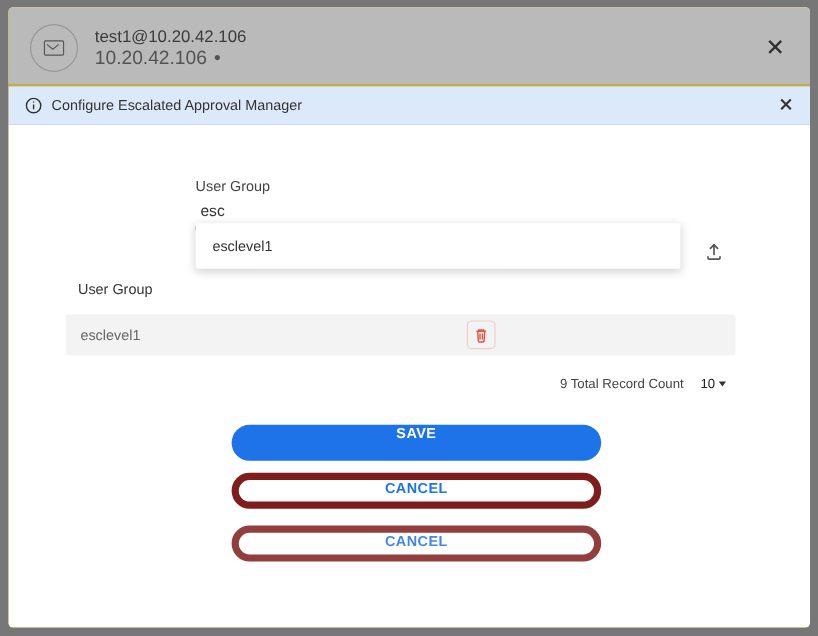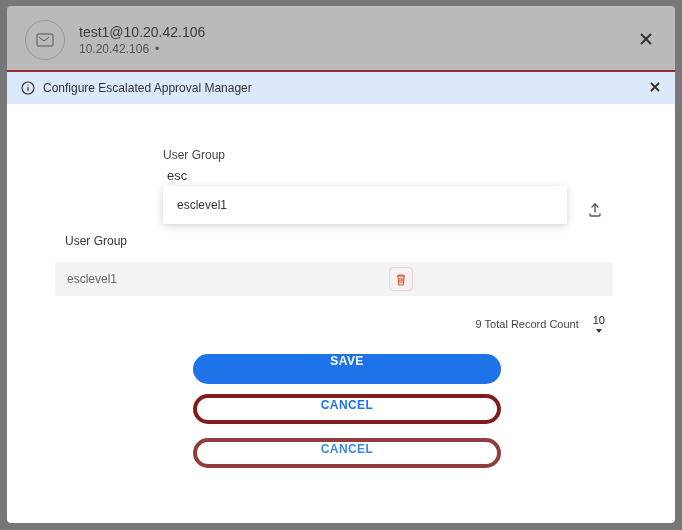--- a/index.html
+++ b/index.html
@@ -4,42 +4,42 @@
 <style>
   * { box-sizing: border-box; margin: 0; padding: 0; }
   html, body { width: 682px; height: 530px; font-family: Arial, Helvetica, sans-serif; }
   body { background: #777; position: relative; overflow: hidden; }
 
   
 
   .main-panel {
     position: absolute;
     left: 7px; top: 6px; right: 7px; bottom: 7px;
-    background: #b91c1c;
+    background: #fde047;
     border-radius: 4px;
     overflow: hidden;
   }
 
   .device-header {
     display: flex;
     align-items: center;
     padding: 14px 18px 10px 18px;
     background: #f3f3f3;
   }
   .device-icon-circle {
     width: 40px; height: 40px;
     border: 1px solid #bdbdbd;
     border-radius: 50%;
     display: flex; align-items: center; justify-content: center;
     margin-right: 14px;
     color: #5a5a5a;
   }
   .device-texts { flex: 1; }
   .device-title { font-size: 14px; color: #303030; font-weight: 400; }
-  .device-sub { font-size: 12px; color: #555; margin-top: 2px; }
+  .device-sub { font-size: 16px; color: #555; margin-top: 2px; }
   .device-sub .dot { margin: 0 6px; }
   .close-top { color: #222; cursor: pointer; font-size: 18px; line-height: 1; padding: 4px; }
 
   .banner {
     background: #dce9fb;
     border-bottom: 2px solid #1e73e8;
     height: 32px;
     display: flex;
     align-items: center;
     padding: 16px 14px;
@@ -139,21 +139,21 @@
     right: 70px;
     top: 210px;
     font-size: 11px;
     color: #444;
     display: flex;
     align-items: center;
     gap: 14px;
   }
   .page-size {
     display: inline-flex; align-items: center; gap: 3px;
-    cursor: pointer; color: #222; flex-direction: column;
+    cursor: pointer; color: #222;
   }
   .caret-down {
     width: 0; height: 0;
     border-left: 3px solid transparent;
     border-right: 3px solid transparent;
     border-top: 4px solid #333;
   }
 
   .btn {
     position: absolute;
@@ -170,21 +170,21 @@
   .btn-primary {
     top: 250px;
     background: #1e73e8;
     color: #fff;
     border: none;
   }
   .btn-secondary {
     top: 290px;
     background: #fff;
     color: #1e73e8;
-    border: 4px solid #7f1d1d;
+    border: 6px solid #7f1d1d;
   }
   .btn-secondary.behind {
     top: 334px;
     opacity: 0.85;
   }
 
   
   .dimmer {
     position: absolute;
     inset: 0;

